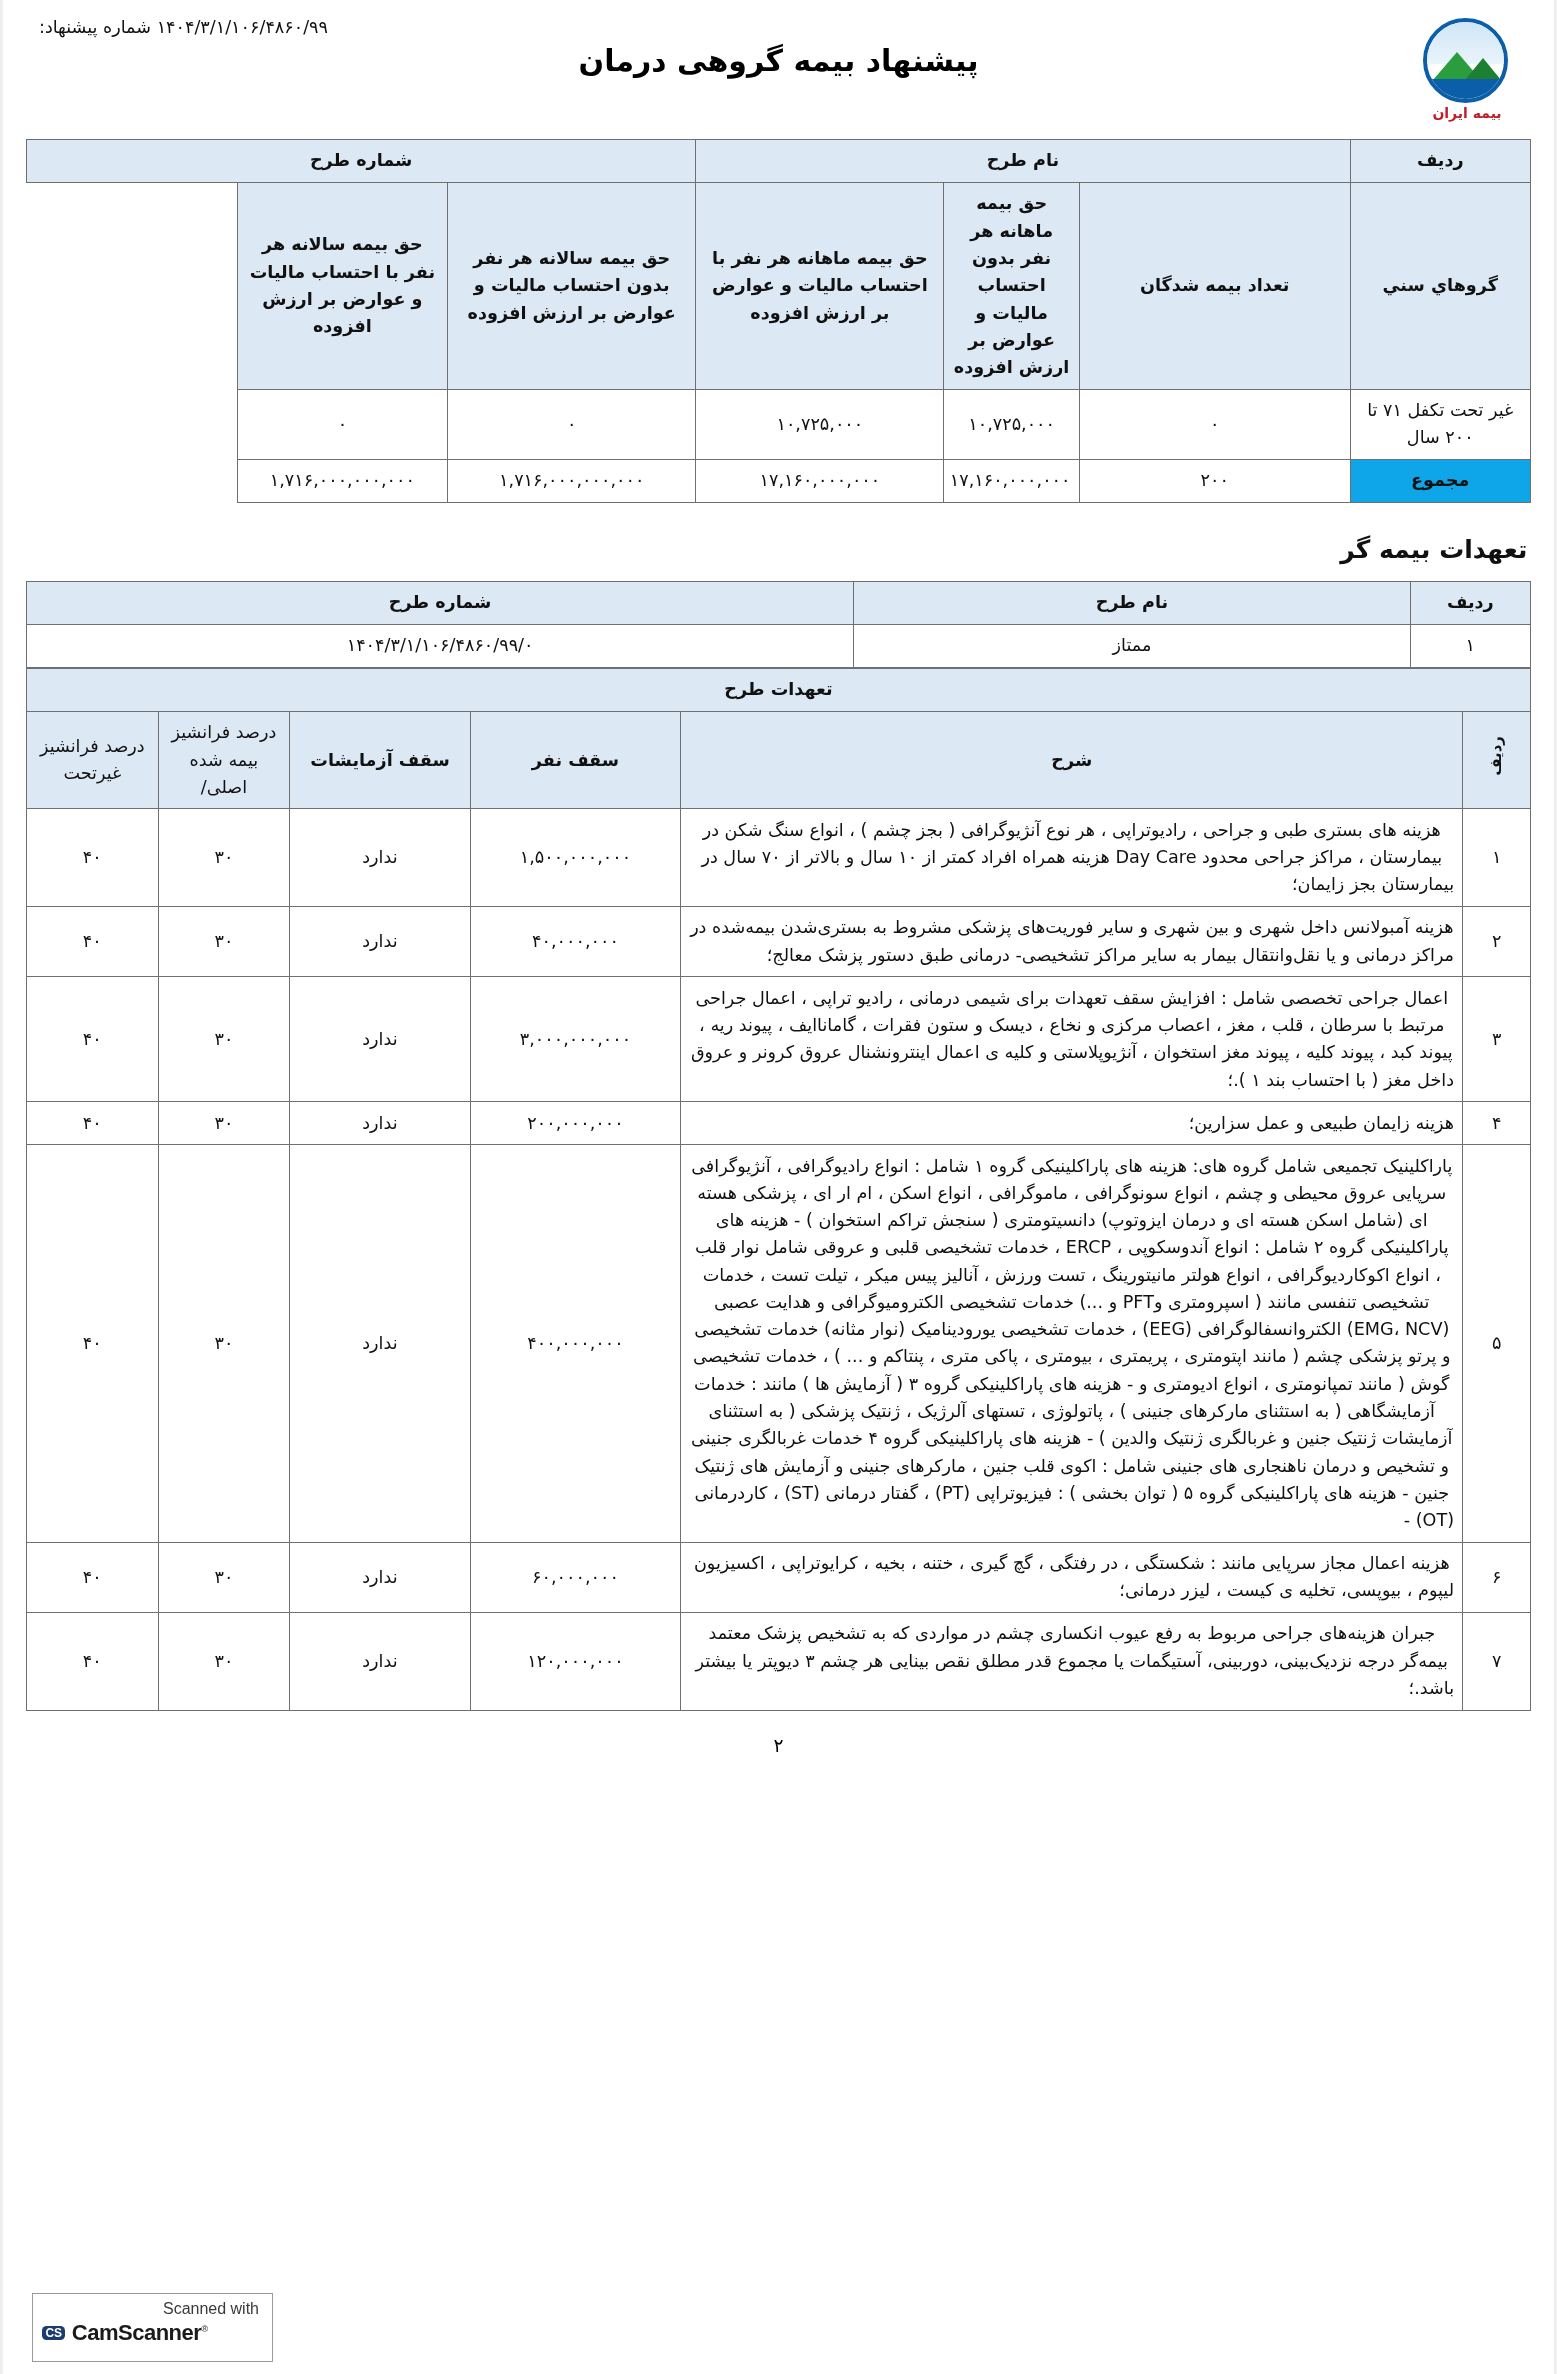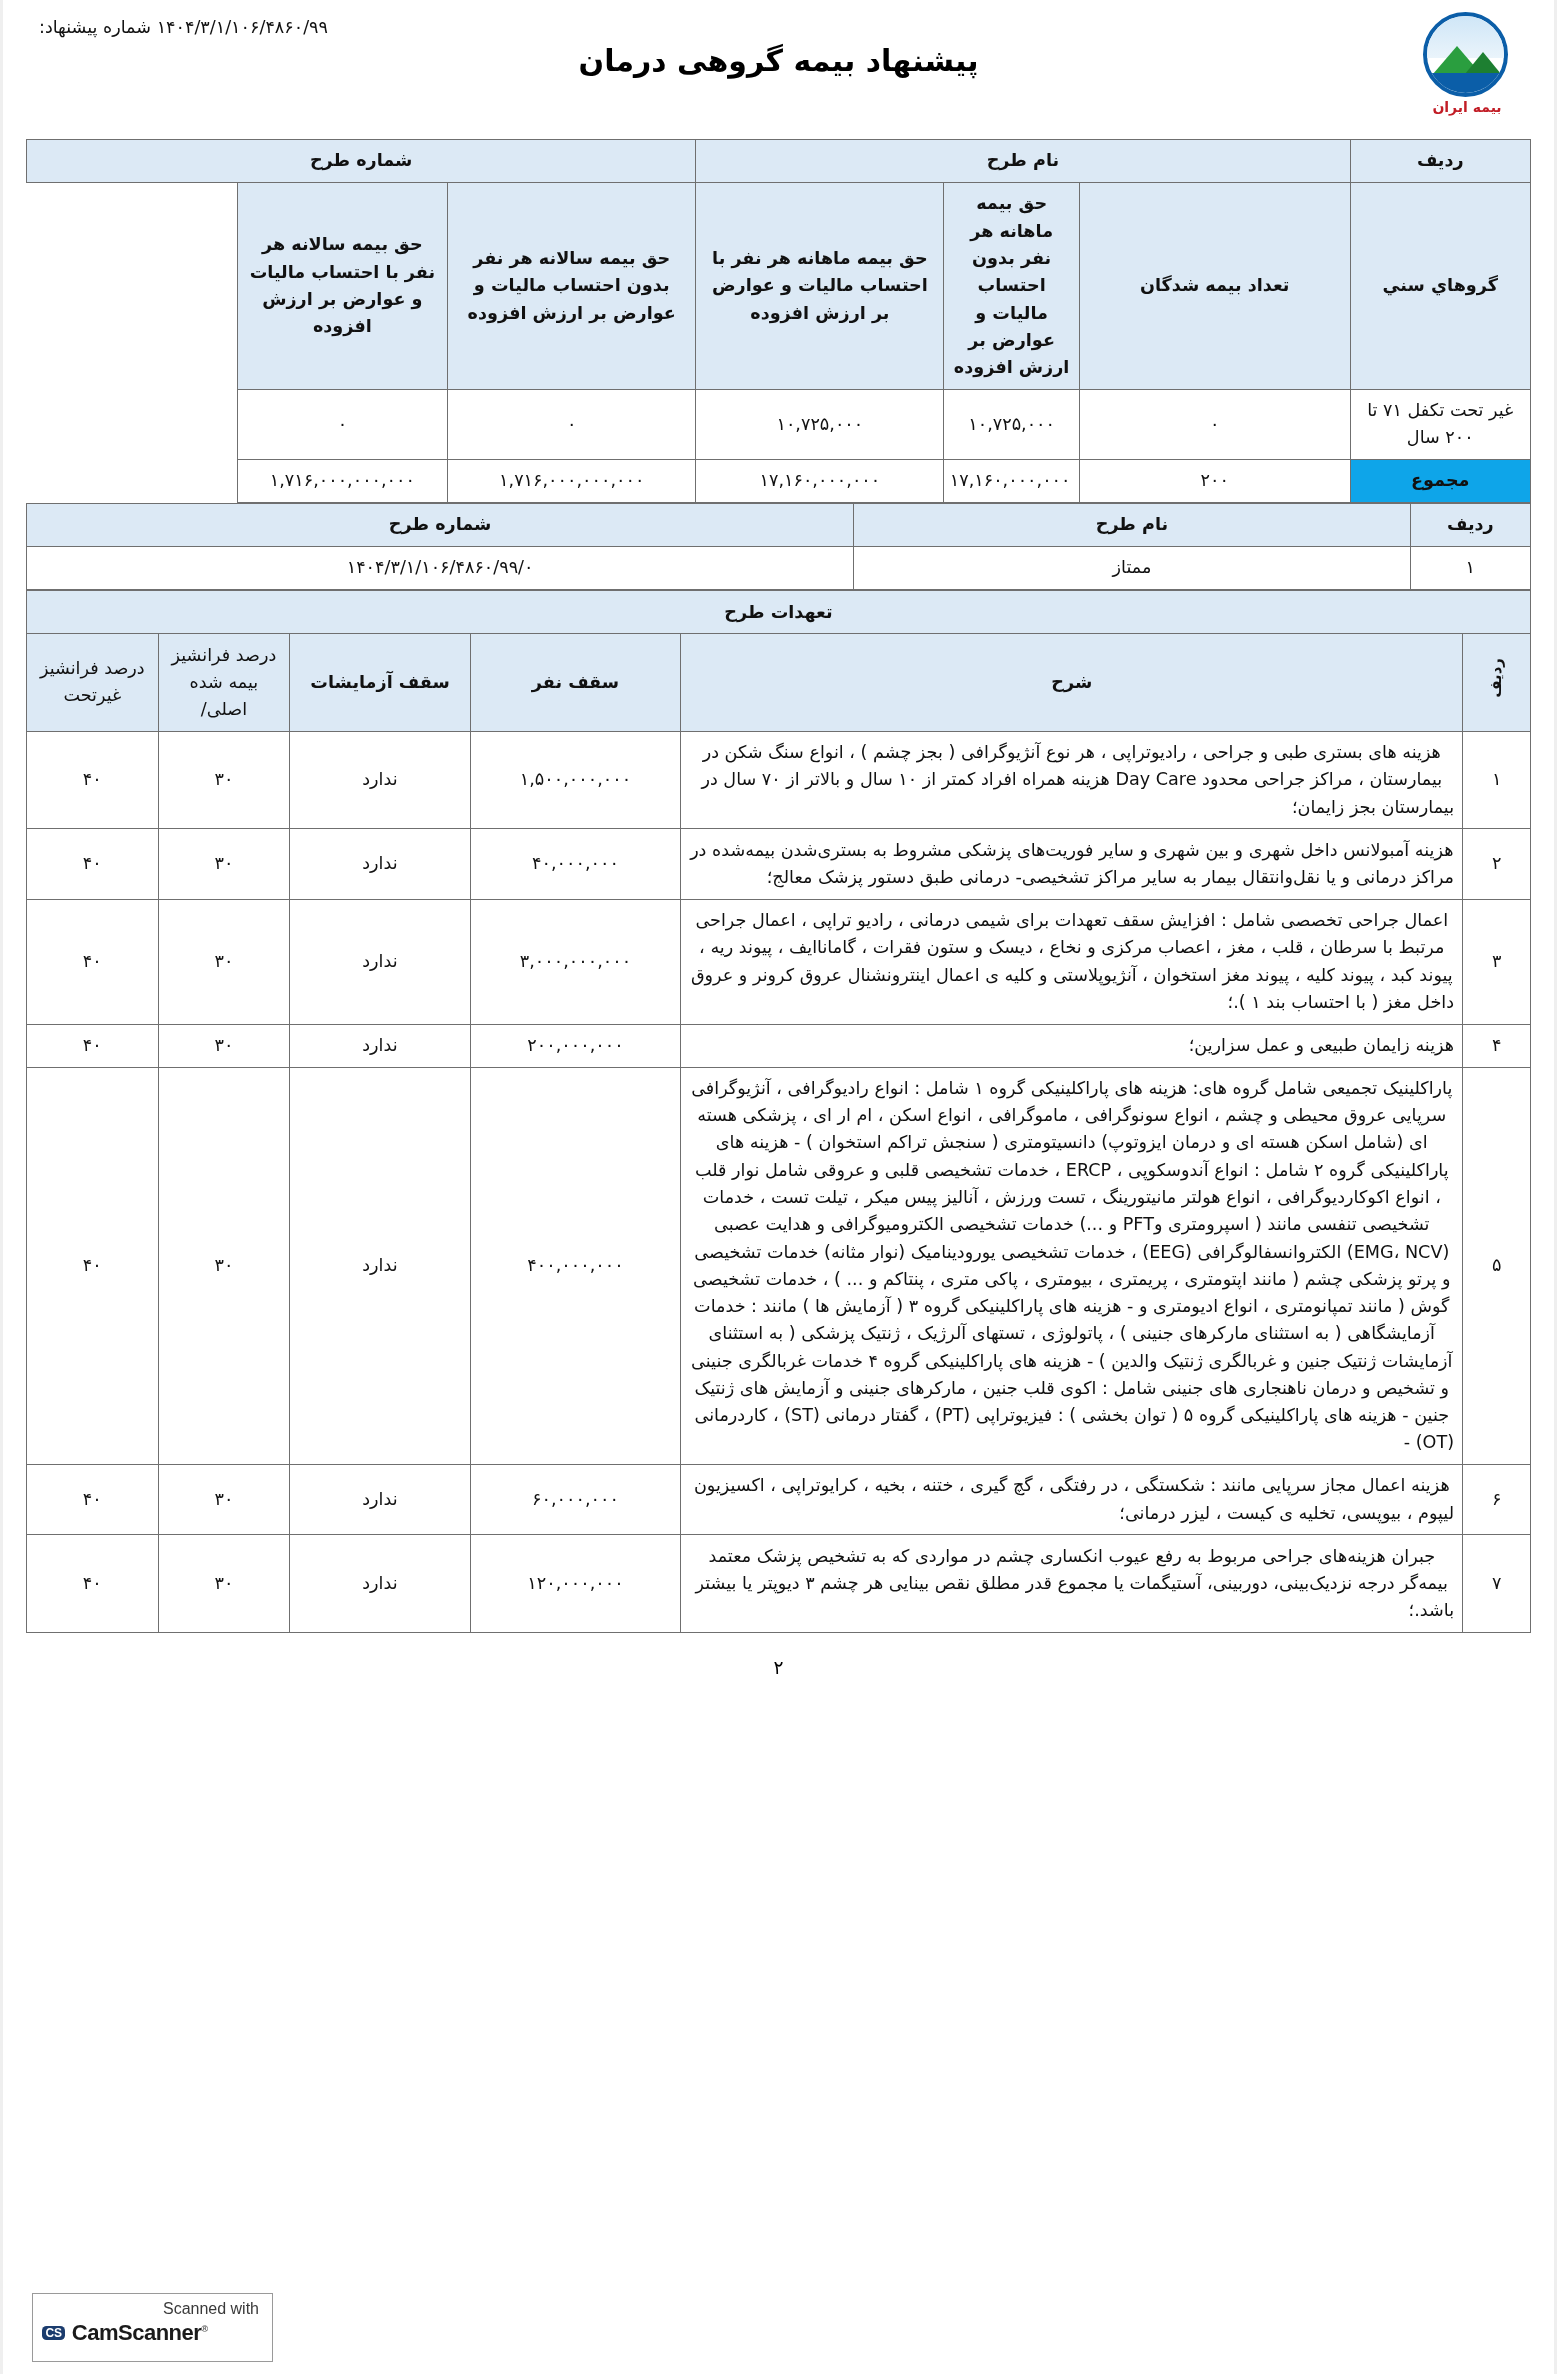--- a/index.html
+++ b/index.html
@@ -23,21 +23,21 @@
   }
 
   
   .doc-header {
     position: relative;
     height: 139px;
   }
   .logo {
     position: absolute;
     right: 13px;
-    top: 12px;
+    top: 18px;
     width: 102px;
     height: 102px;
     text-decoration: underline;
   }
   .logo-circle {
     position: absolute;
     left: 7.4px;
     top: 0;
     width: 85px;
     height: 85px;
@@ -295,20 +295,21 @@
         <td class="cell-white">۲۰۰</td>
         <td class="cell-white">۱۷,۱۶۰,۰۰۰,۰۰۰</td>
         <td class="cell-white">۱۷,۱۶۰,۰۰۰,۰۰۰</td>
         <td class="cell-white">۱,۷۱۶,۰۰۰,۰۰۰,۰۰۰</td>
         <td class="cell-white">۱,۷۱۶,۰۰۰,۰۰۰,۰۰۰</td>
 
       </tr>
     </tbody>
   </table>
 
+  <div class="section-title">تعهدات بیمه گر</div>
 
   <table class="grid">
     <colgroup>
       <col style="width:8%">
       <col style="width:37%">
       <col style="width:55%">
     </colgroup>
     <thead>
       <tr>
         <th class="th-blue">ردیف</th>

